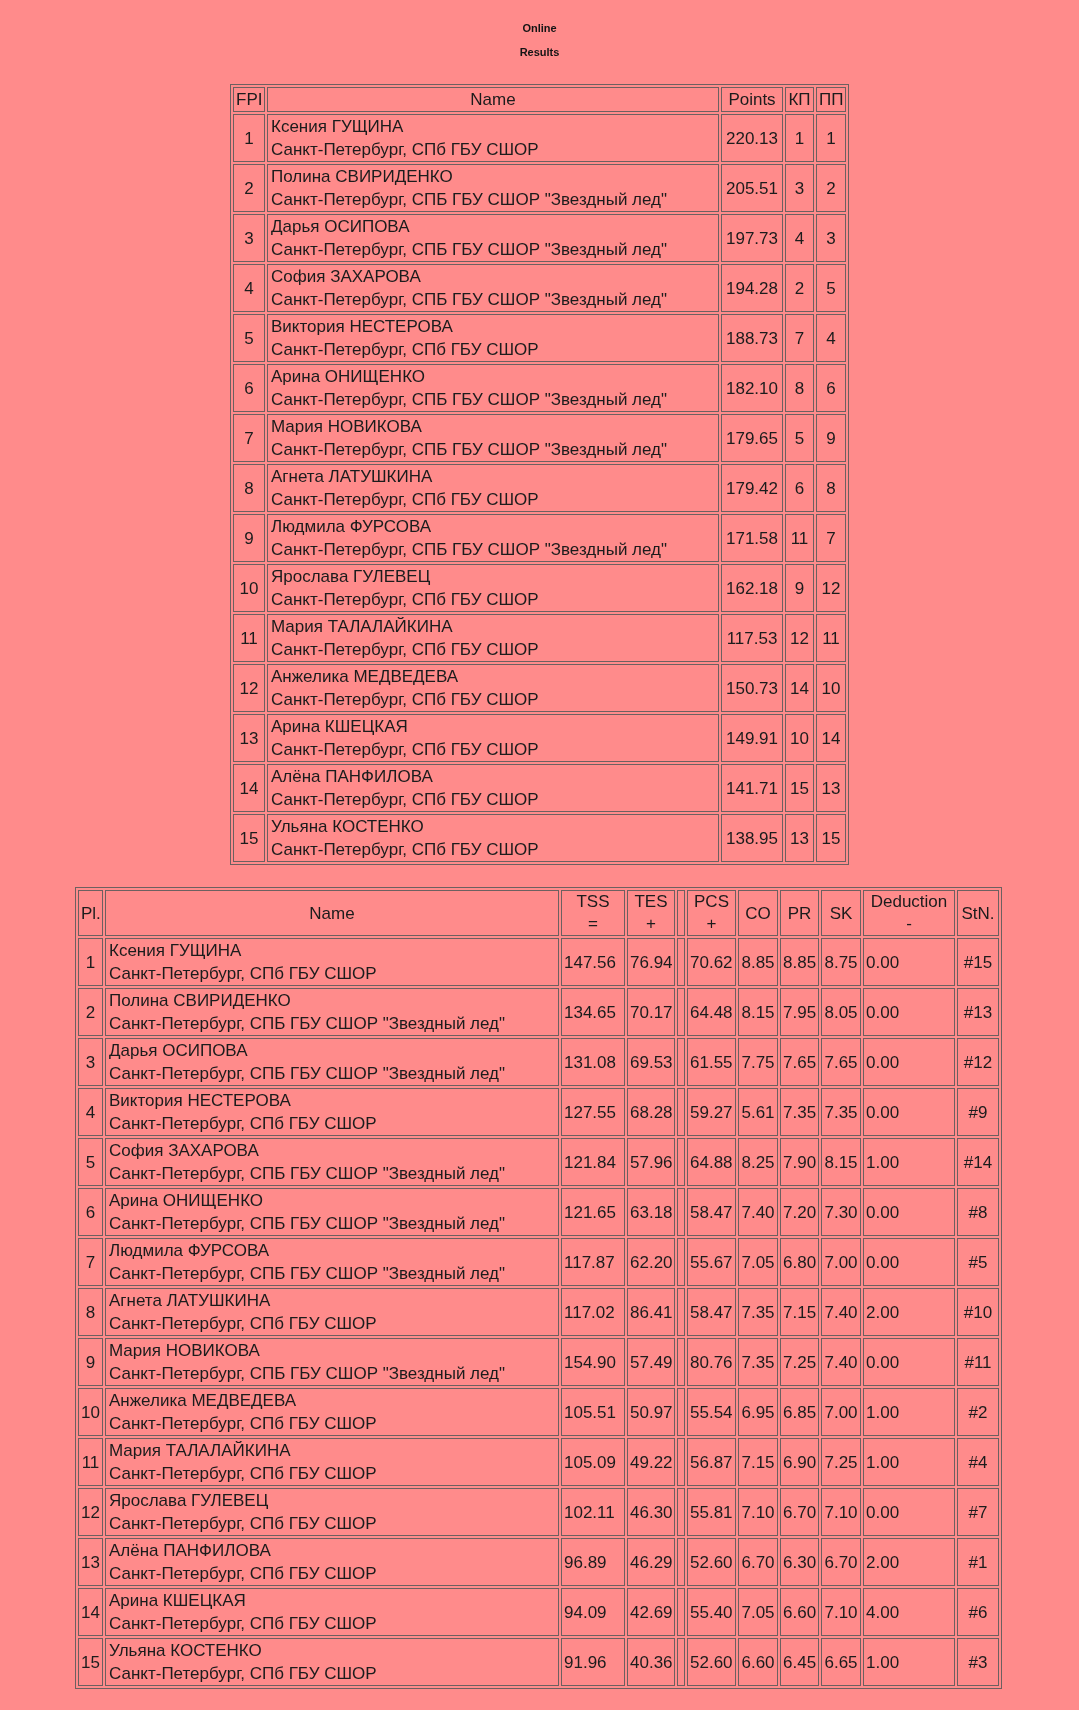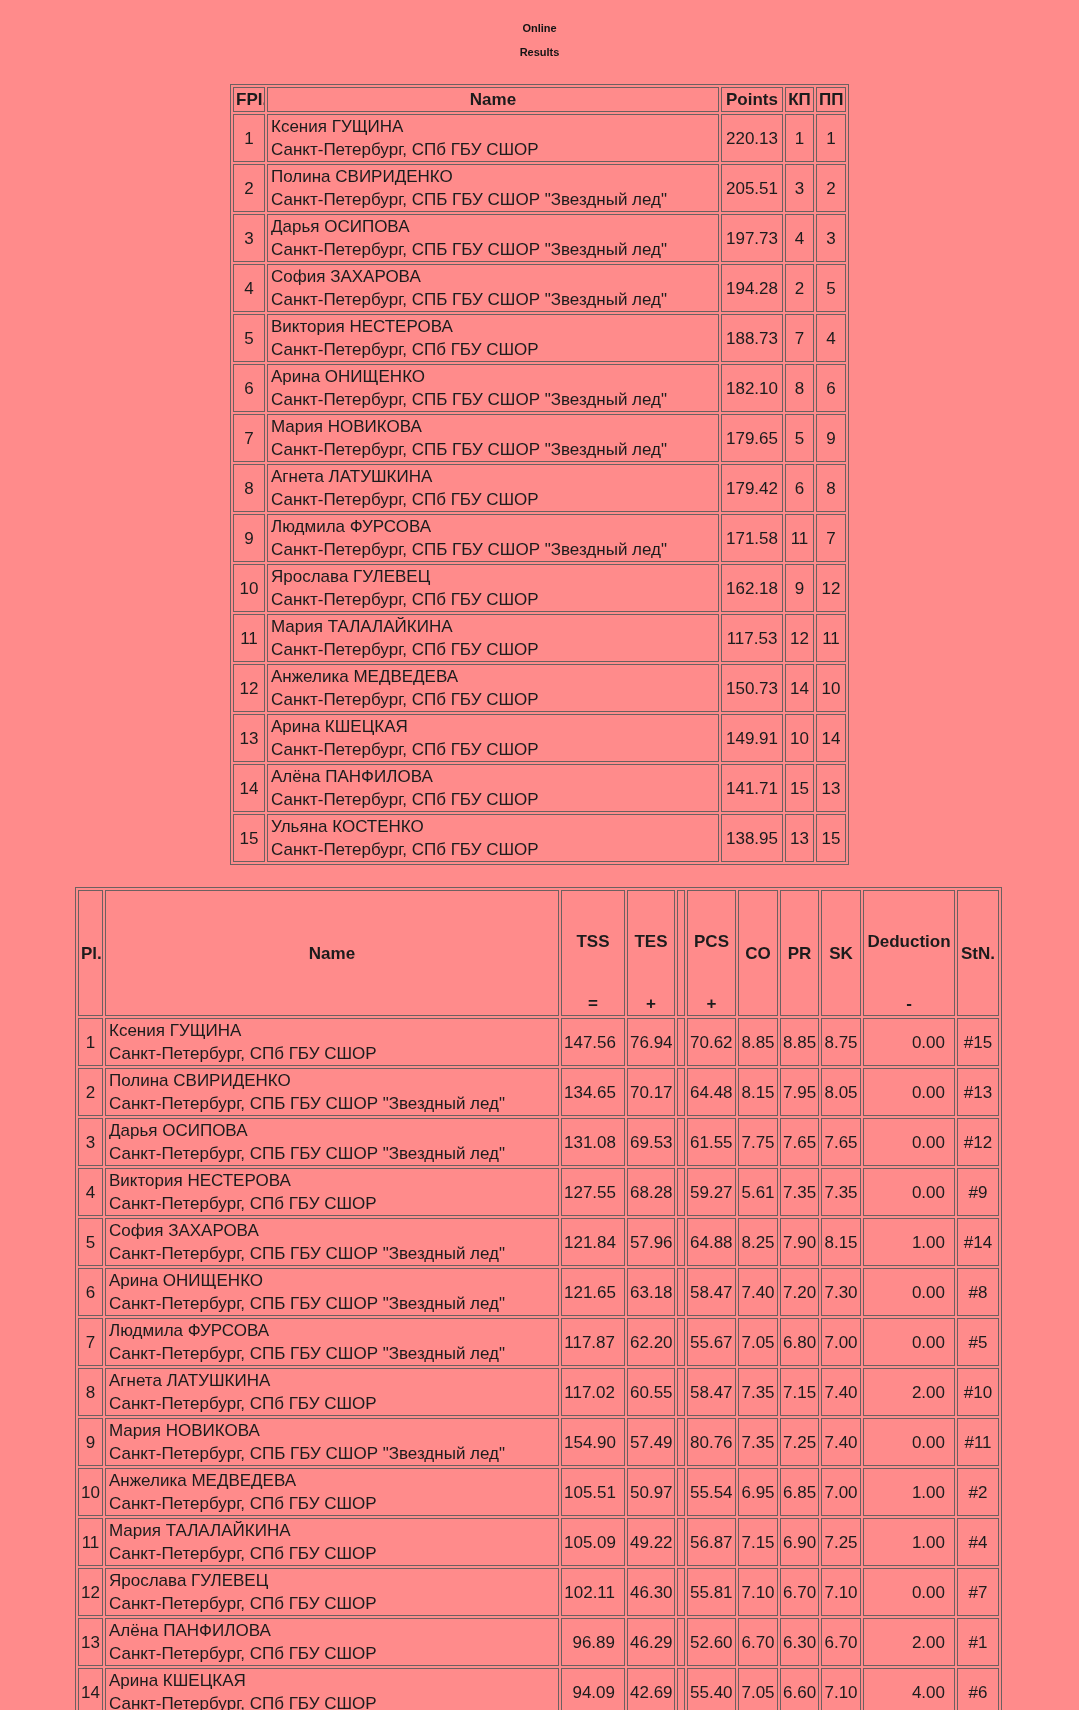--- a/index.html
+++ b/index.html
@@ -29,28 +29,28 @@
   }
   th, td {
     border:1px solid #6d6060;
     font-size:17px;
     line-height:23px;
     padding:0 2px;
     overflow:hidden;
     vertical-align:middle;
     box-sizing:border-box;
   }
-  th { font-weight:bold; text-align:center; white-space:nowrap; }
-  th .h2 { line-height:22px;margin-top:40px; }
+  th { font-weight:normal; text-align:center; white-space:nowrap; }
+  th .h2 { line-height:22px; }
   .t1 { margin:20px 0 0 230px; width:619px; }
   .t2 { margin:22px 0 0 75px; width:927px; }
   .t1 tbody td { height:47px; }
   .t2 tbody td { height:48px; }
   td.c { text-align:center; }
-  td.r { text-align:right; padding-right:9px;margin-left:16px; }
+  td.r { text-align:left; padding-right:9px;margin-left:16px; }
   td.l { text-align:center; }
   td.name { text-align:left; white-space:nowrap; padding-left:3px; }
   td.name div { line-height:23px; }
   .sep { padding:0; }
 </style>
 </head>
 <body>
 
 <div class="page">
 
@@ -405,21 +405,21 @@
     <td class="c">#5</td>
   </tr>
 
   <tr>
     <td class="c">8</td>
     <td class="name">
       <div>Агнета ЛАТУШКИНА</div>
       <div>Санкт-Петербург, СПб ГБУ СШОР</div>
     </td>
     <td class="r">117.02</td>
-    <td class="r">60.55</td>
+    <td class="r">86.41</td>
     <td class="sep"></td>
     <td class="r">58.47</td>
     <td class="c">7.35</td>
     <td class="c">7.15</td>
     <td class="c">7.40</td>
     <td class="r">2.00</td>
     <td class="c">#10</td>
   </tr>
 
   <tr>

